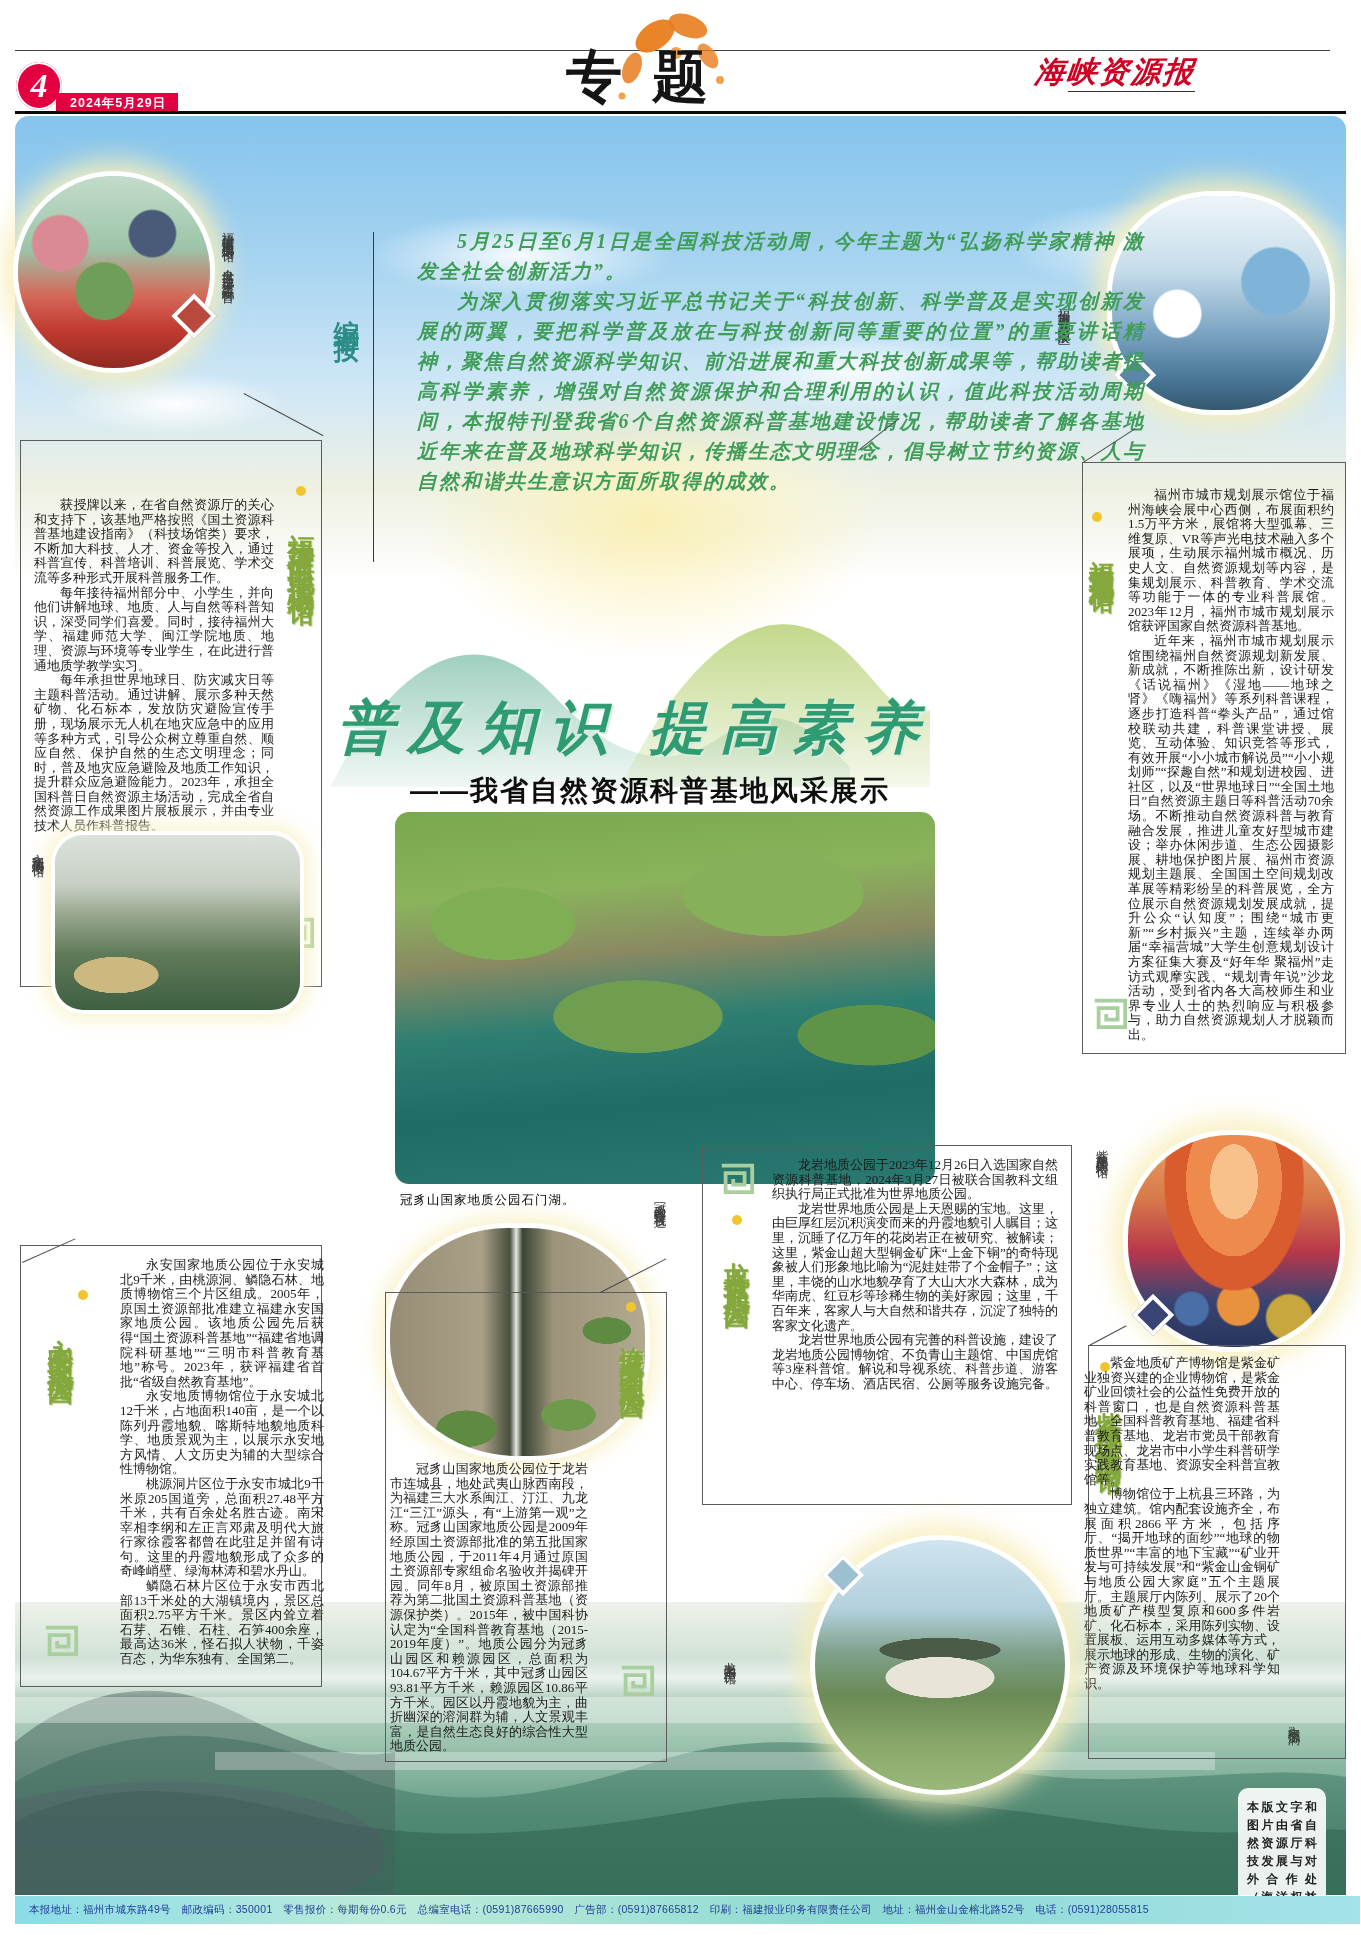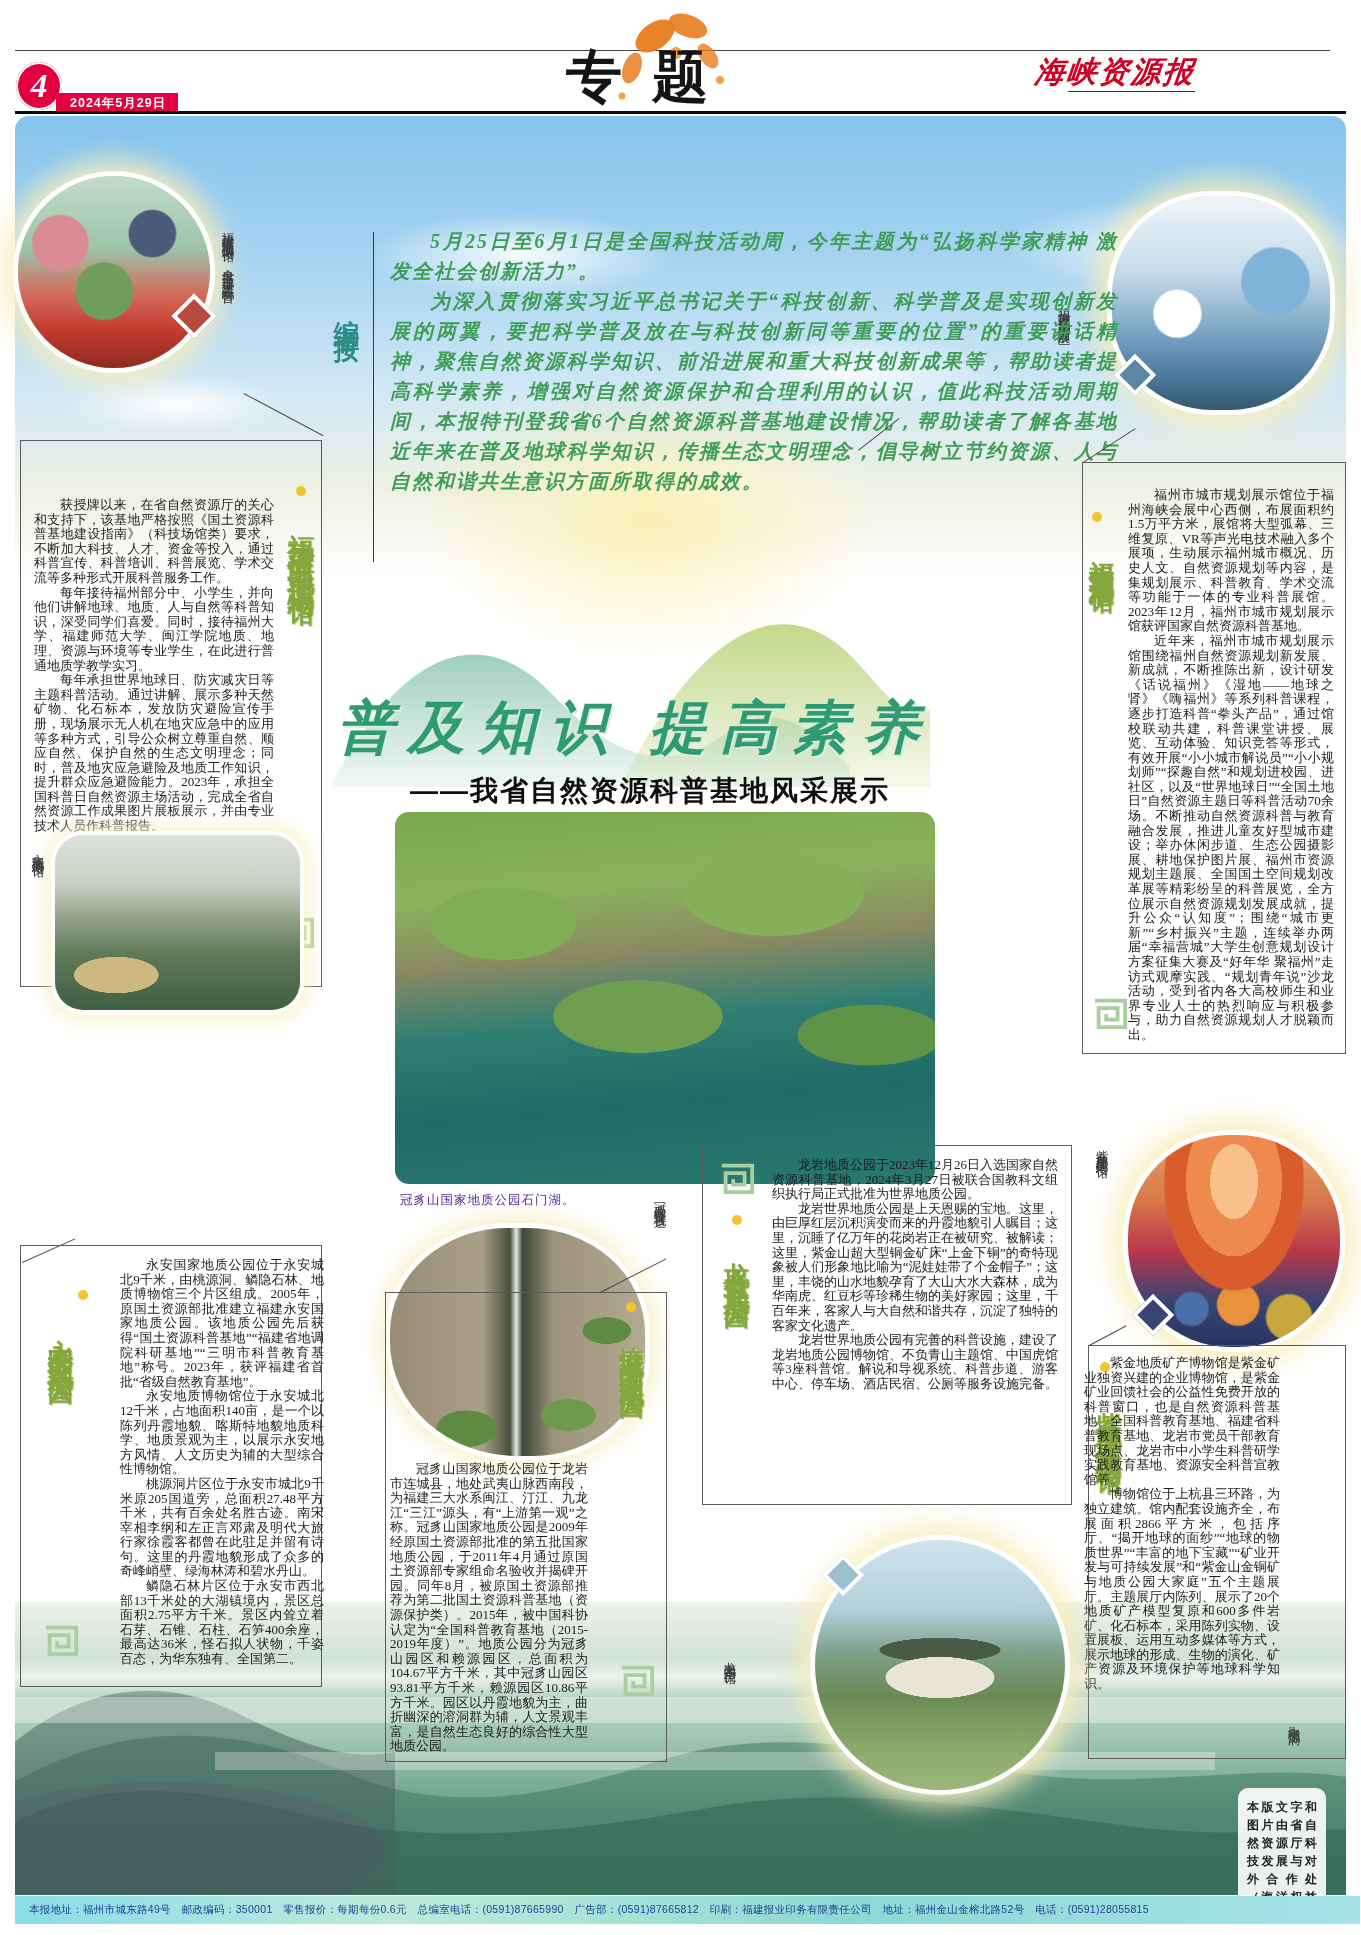--- a/index.html
+++ b/index.html
@@ -38,33 +38,33 @@
     background:linear-gradient(180deg,#eef2ea 0%,#d3e3d8 18%,#a3c8b4 45%,#679e88 72%,#477f6c 100%);}
   .mist{position:absolute;background:linear-gradient(180deg,rgba(255,255,255,0),rgba(255,255,255,.65),rgba(255,255,255,0));}
   
   .cphoto{position:absolute;border-radius:50%;
           box-shadow:0 0 0 5px #fff,0 0 26px 16px rgba(247,238,186,.9);}
   .tail{position:absolute;transform:rotate(45deg);border:4px solid #fff;}
   .rphoto{position:absolute;}
   
   .vcap{position:absolute;writing-mode:vertical-rl;font-size:12.5px;color:#3c3c3c;
         line-height:1.75;letter-spacing:2px;}
-  .hcap{position:absolute;font-size:12.5px;color:#4c1d95;letter-spacing:1px;}
+  .hcap{position:absolute;font-size:12.5px;color:#000000;letter-spacing:1px;}
   .vtitle{position:absolute;writing-mode:vertical-rl;font-weight:bold;color:#85a83e;
         font-family:"Liberation Sans",sans-serif;text-shadow:1px 1px 0 #c9dba2;}
   .bullet{position:absolute;width:10px;height:10px;border-radius:50%;background:#f2c52e;}
   .abox{position:absolute;border:1px solid #5c5c5c;}
   .notch{position:absolute;height:0;border-top:1px solid #4a4a4a;transform-origin:0 0;}
   .article{position:absolute;}
   .article p{margin:0;text-indent:2em;text-align:justify;font-size:13px;line-height:14.6px;
         color:#1b1b1b;}
   .ed-label{position:absolute;writing-mode:vertical-rl;font-family:"Liberation Sans",sans-serif;
         font-weight:bold;font-size:26px;color:#2b8e86;letter-spacing:9px;}
   .ed-rule{position:absolute;width:1px;background:#3a3a3a;}
-  .ed-note{position:absolute;}
+  .ed-note{position:absolute;margin-left:27px;}
   .ed-note p{margin:0;text-indent:2em;text-align:justify;font-size:20px;line-height:30px;
         letter-spacing:2px;color:#3f9d58;font-style:italic;font-weight:bold;}
   .headline{position:absolute;text-align:center;font-weight:bold;font-style:italic;
         color:#2f9b72;font-size:57px;letter-spacing:14px;text-shadow:2px 2px 0 #d8ecdf;}
   .subheadline{position:absolute;text-align:center;font-weight:bold;color:#0e0e0e;
         font-size:28px;letter-spacing:2px;font-family:"Liberation Sans",sans-serif;}
   .spiral{position:absolute;}
   .credit{position:absolute;width:70px;background:rgba(255,255,255,.9);border-radius:10px;
         padding:10px 9px;font-size:12px;font-weight:bold;line-height:1.5;color:#222;
         text-align:justify;}

